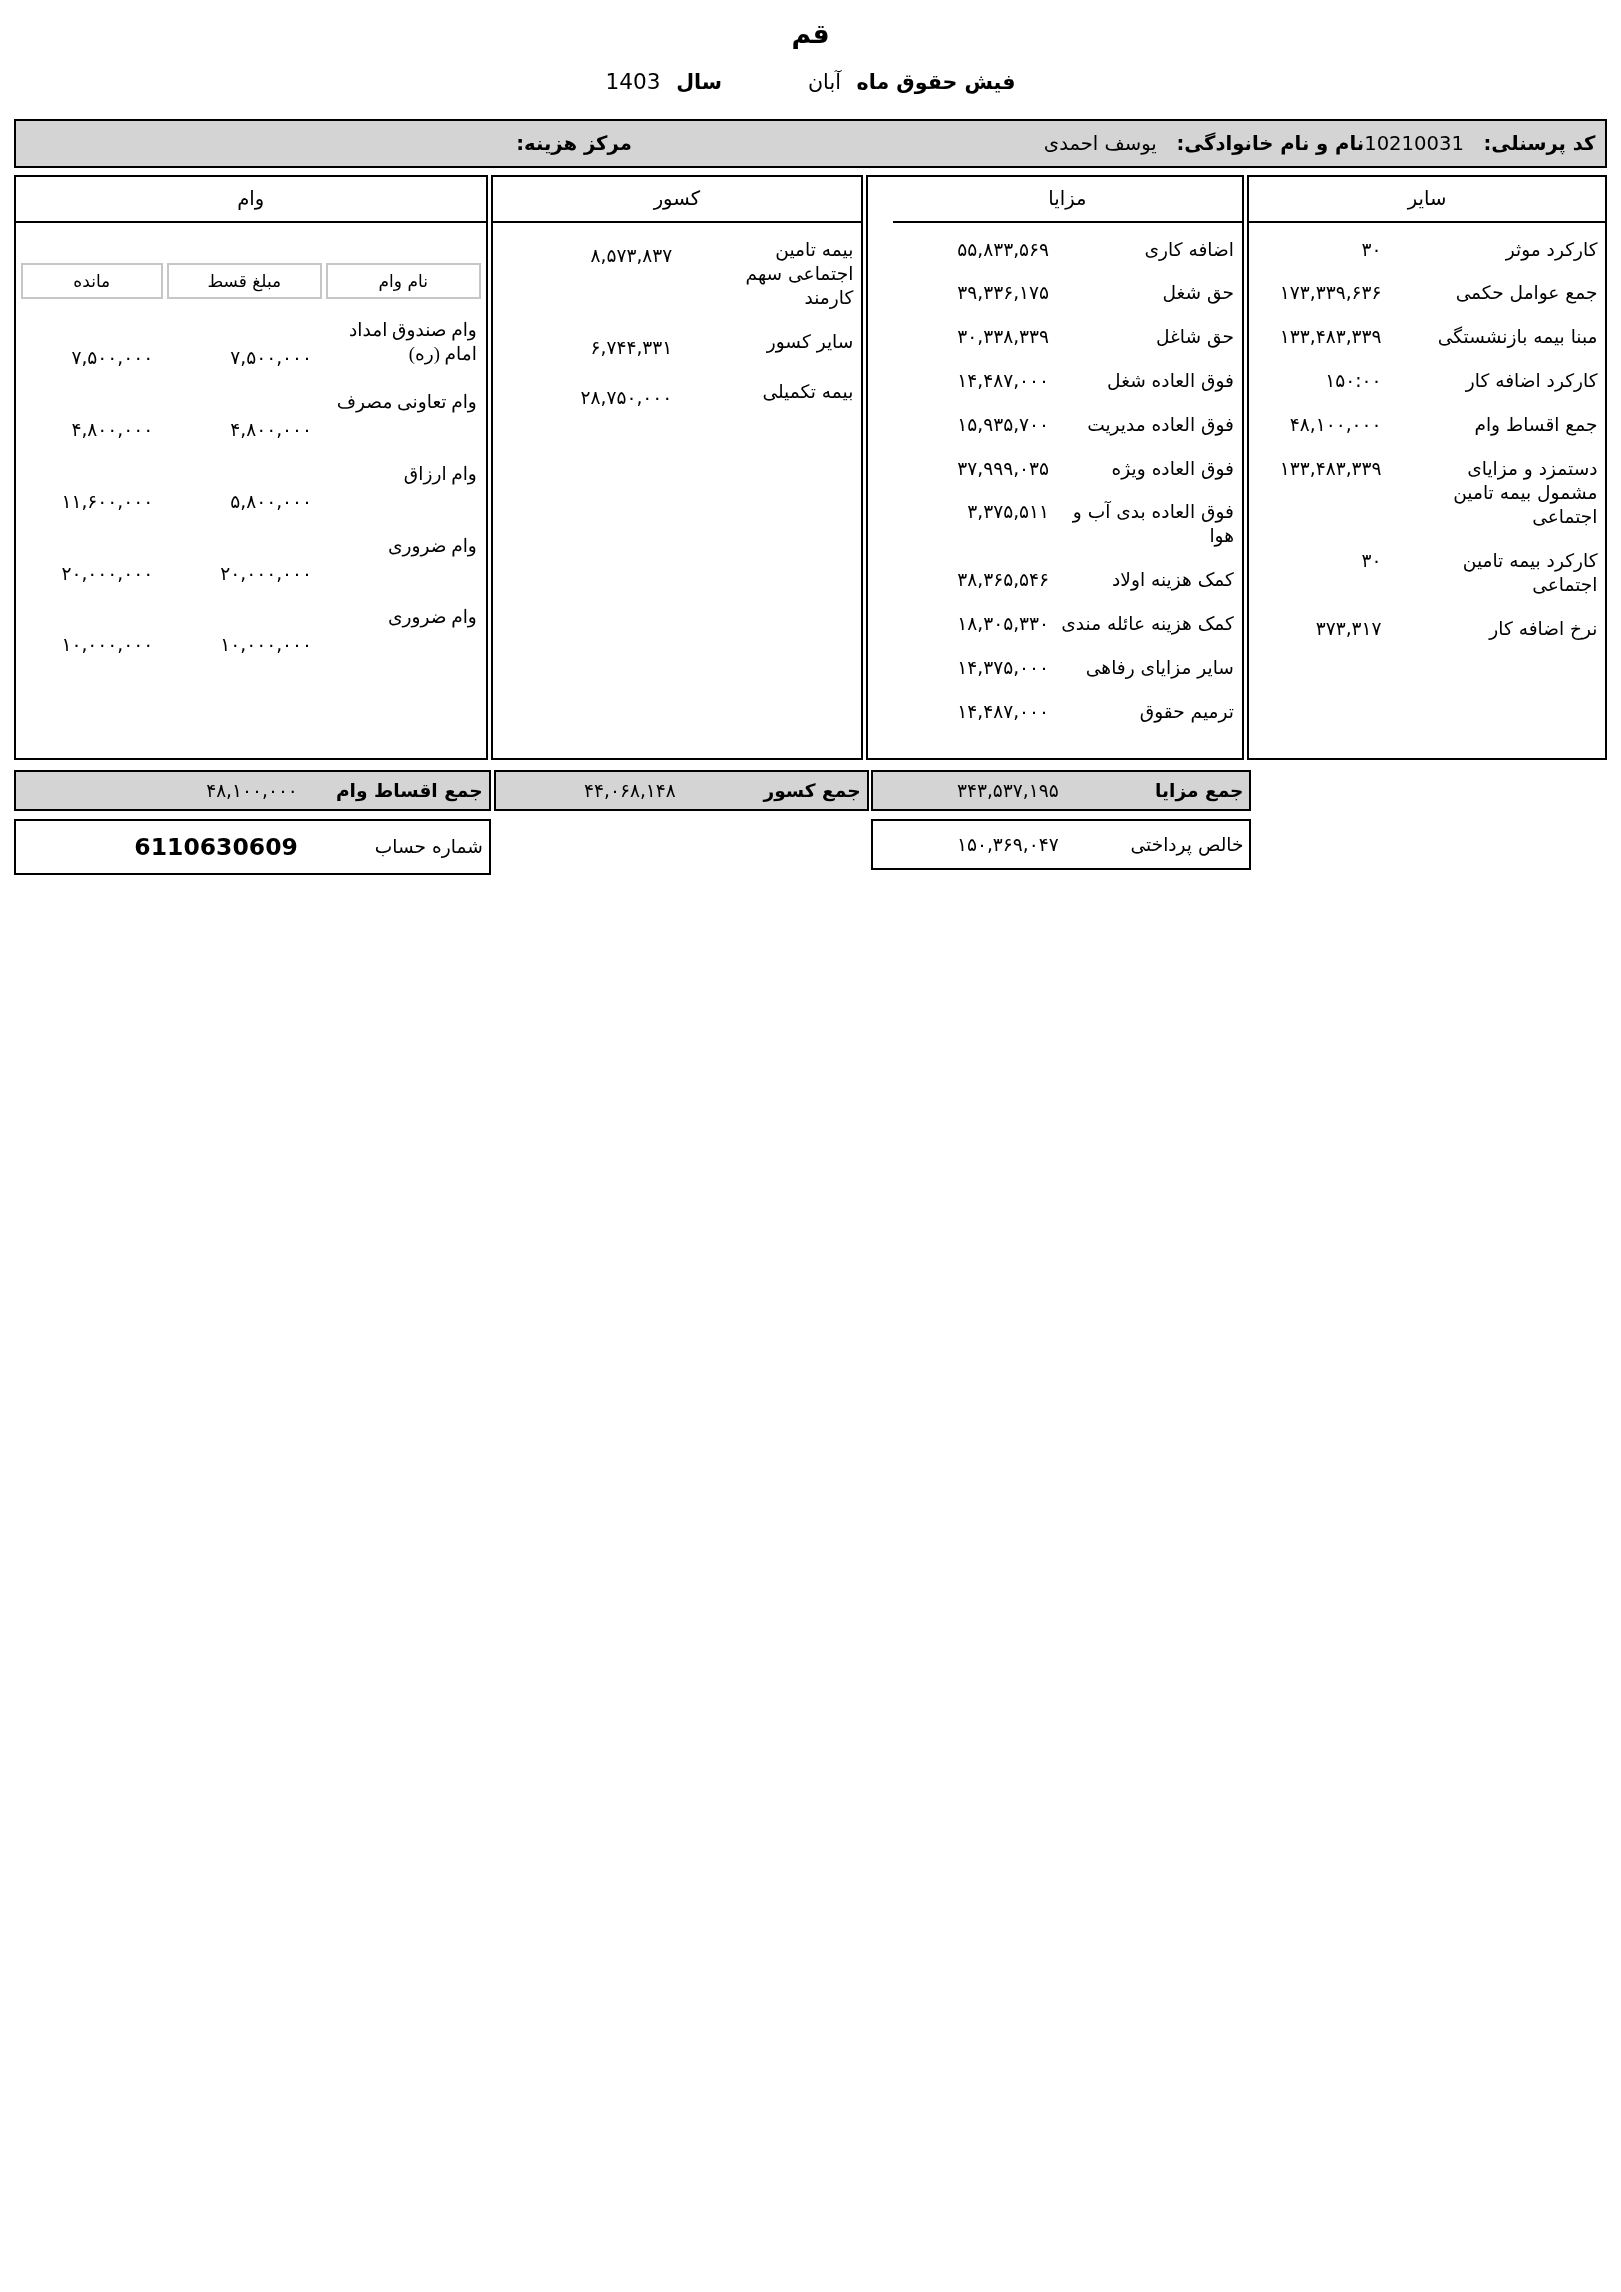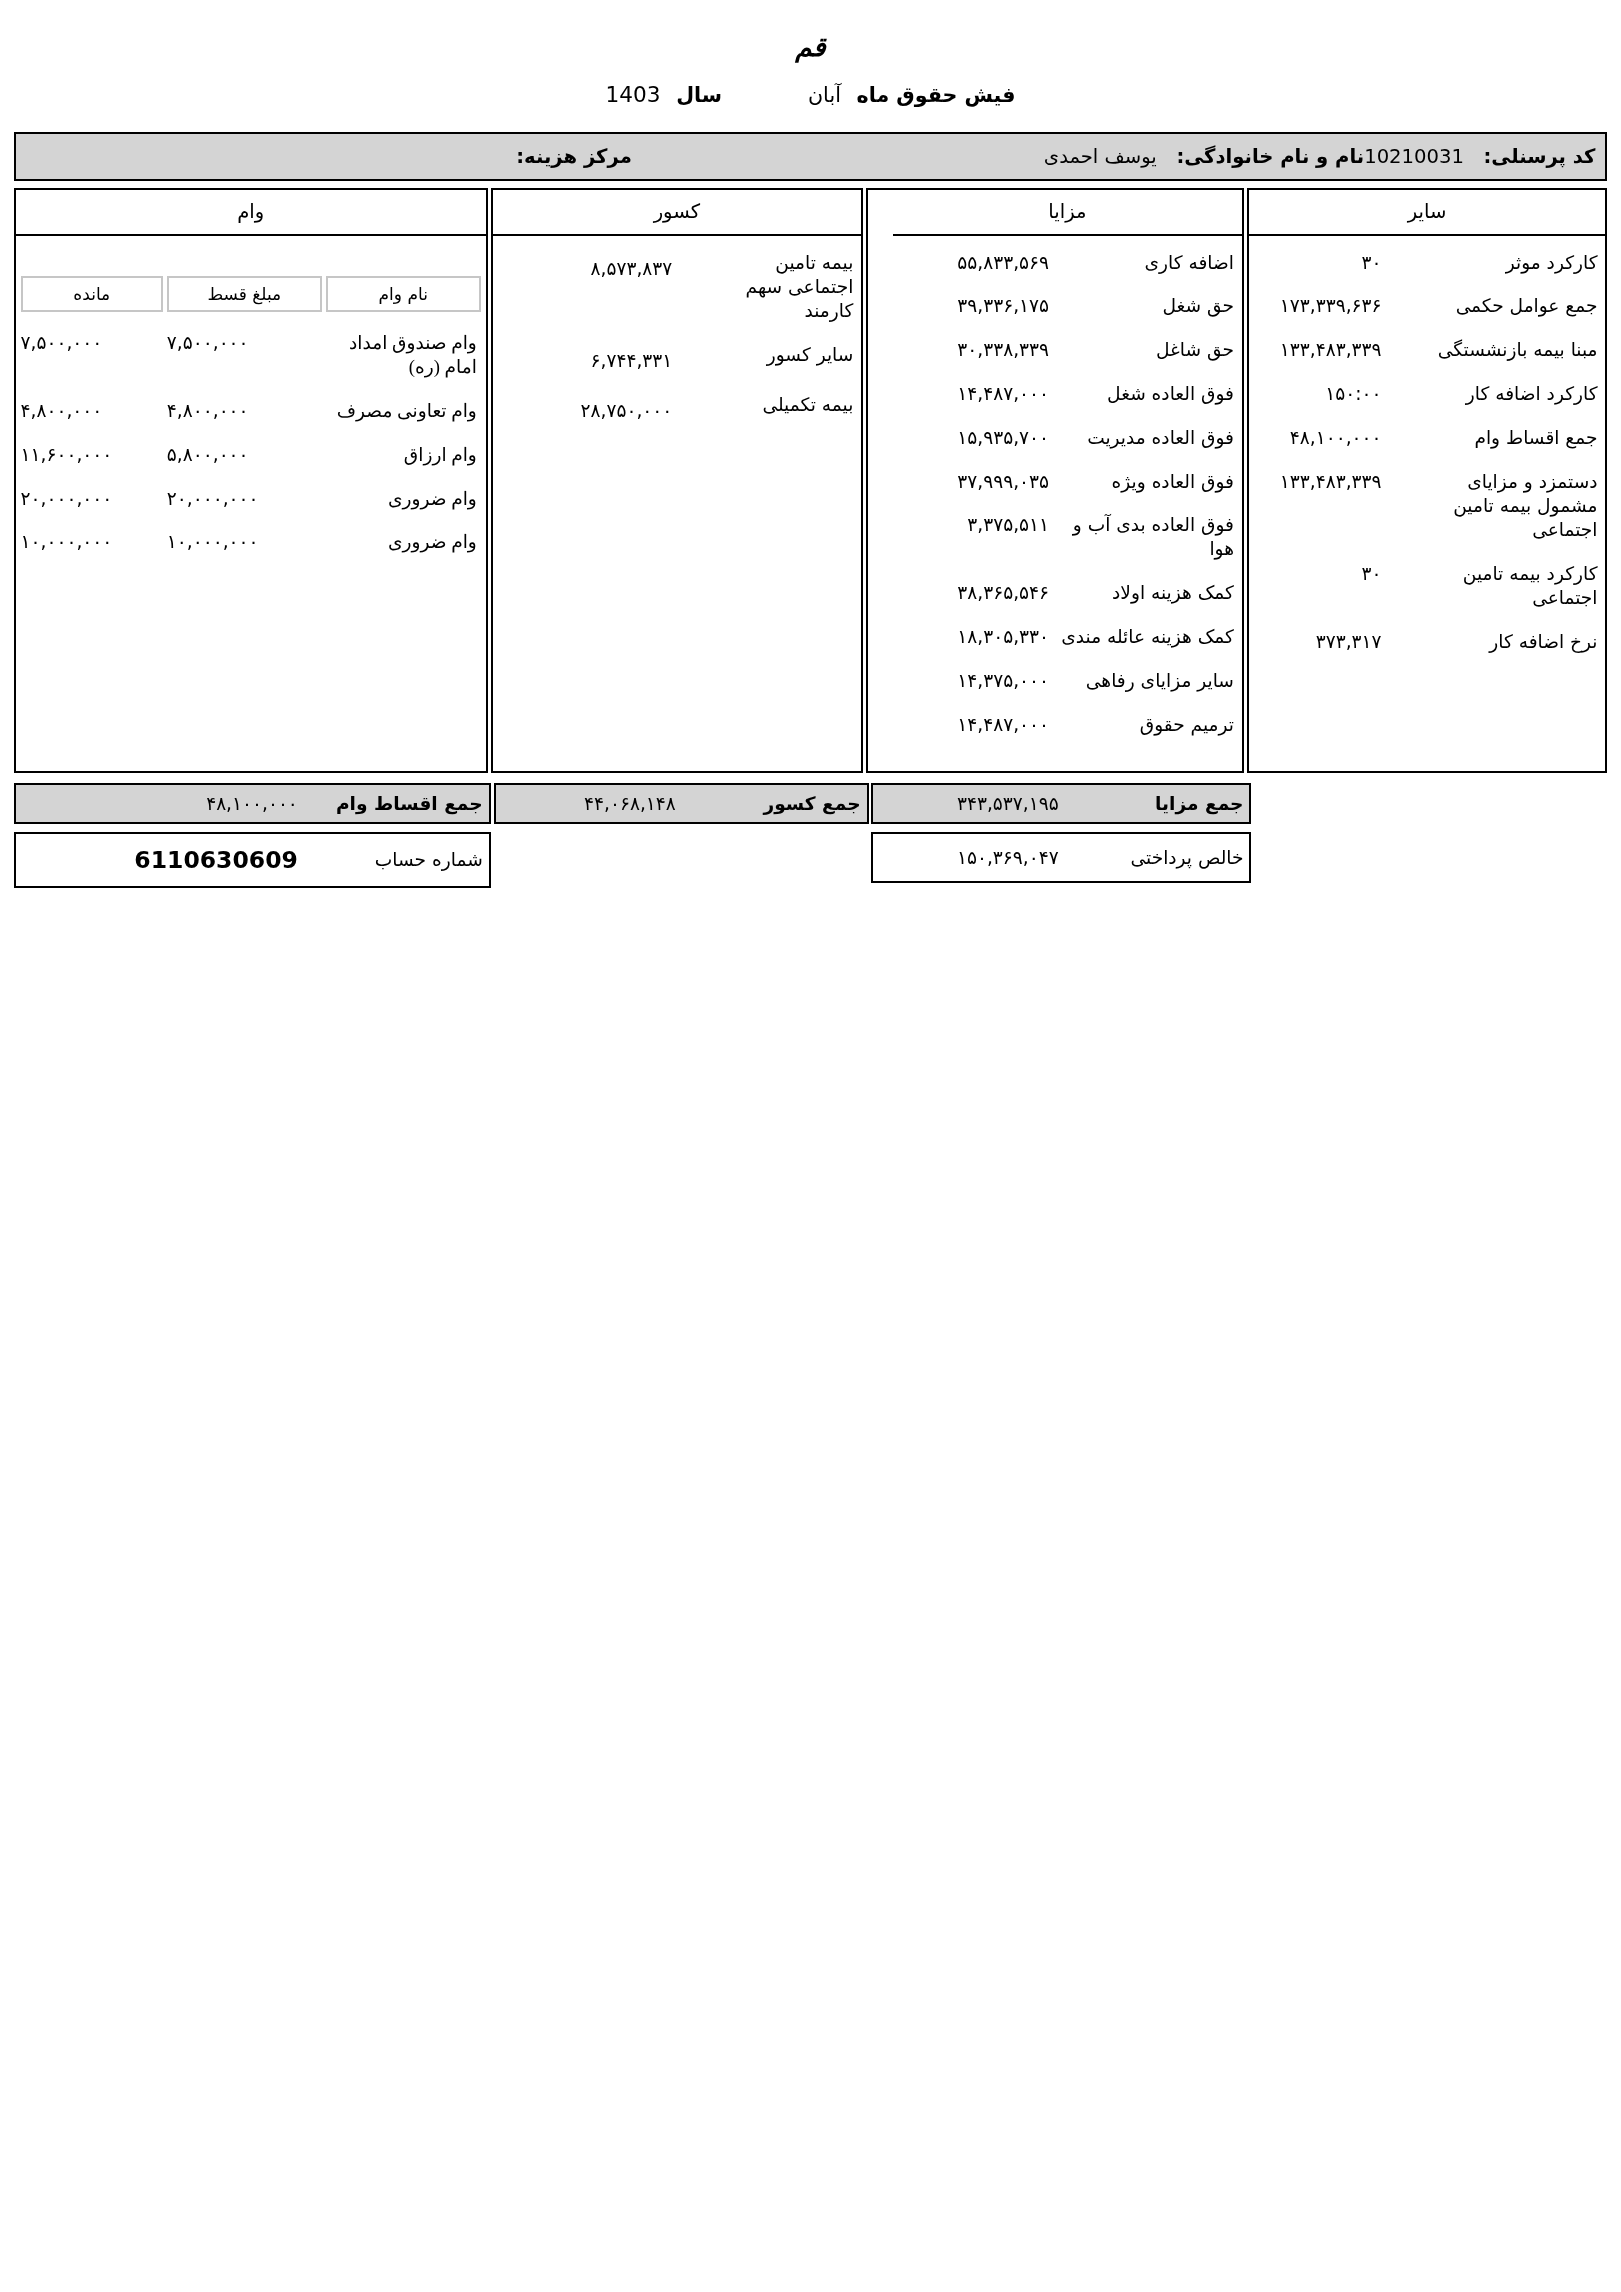--- a/index.html
+++ b/index.html
@@ -1,20 +1,20 @@
 <!DOCTYPE html>
 <html lang="fa" dir="rtl"><head>
 <meta charset="utf-8">
 <style>
   * { margin:0; padding:0; box-sizing:border-box; }
   html,body { width:1621px; height:2293px; background:#ffffff; overflow:hidden; }
   body { font-family:"DejaVu Sans", sans-serif; font-size:18.6px; color:#000; direction:rtl; }
   .sheet { position:relative; padding:0 13.7px; }
 
-  .title { margin-top:31px; text-align:center; font-weight:bold; font-size:26.5px;font-style:italic; }
+  .title { margin-top:18px; text-align:center; font-weight:bold; font-size:26.5px; }
   .subtitle { margin-top:19.6px; display:flex; justify-content:center; align-items:baseline; font-size:20.6px; }
   .b { font-weight:bold; }
   .subtitle .month { margin-right:15.7px; }
   .subtitle .yearlbl { margin-right:86px; }
   .subtitle .yearval { margin-right:15.7px; font-size:21.6px; }
 
   .idbar { margin-top:25.5px; height:49px; background:#d4d4d4; border:2.9px solid #000;
            display:flex; align-items:center; padding:0 9.8px; font-size:19.6px; }
   .idbar .code-val { margin-right:19.6px; font-size:19.6px; }
   .idbar .name-lbl { }
@@ -36,21 +36,21 @@
   .col-other .vvalue { padding-right:54px; overflow-wrap:anywhere; }
   .col-benefits .vlabel { width:181px; }
   .col-benefits .vvalue { padding-right:3.9px; }
   .col-deductions .vlabel { width:120px; }
   .col-deductions .vvalue { padding-right:61px;margin-top:6px; }
 
   .loangrid { display:grid; grid-template-columns:155px 155px 1fr; column-gap:3.9px; row-gap:19.6px;
               padding:7.8px 4.9px 0 4.9px; align-items:start; line-height:1.3; }
   .lh { border:2px solid #c6c6c6; text-align:center; font-size:17px; padding:4.9px 2px; background:#fff; }
   .lname { padding-right:3.9px;font-family:Liberation Serif, serif; }
-  .lnum { text-align:left; padding-right:9.8px; }
+  .lnum { text-align:right; padding-right:9.8px;margin-top:28px; }
 
   .totalsrow, .bottomrow { display:flex; gap:2.9px; }
   .totalsrow { margin-top:9.8px; }
   .bottomrow { margin-top:7.8px; }
   .sp-other { width:353px; flex:none; }
   .sp-deductions { width:375px; flex:none; }
   .w-benefits { width:380px; flex:none; }
   .w-deductions { width:375px; flex:none; }
   .w-loans { width:477px; flex:none; }
   .graybar { height:41px; background:#d4d4d4; border:2.9px solid #000; display:flex;

